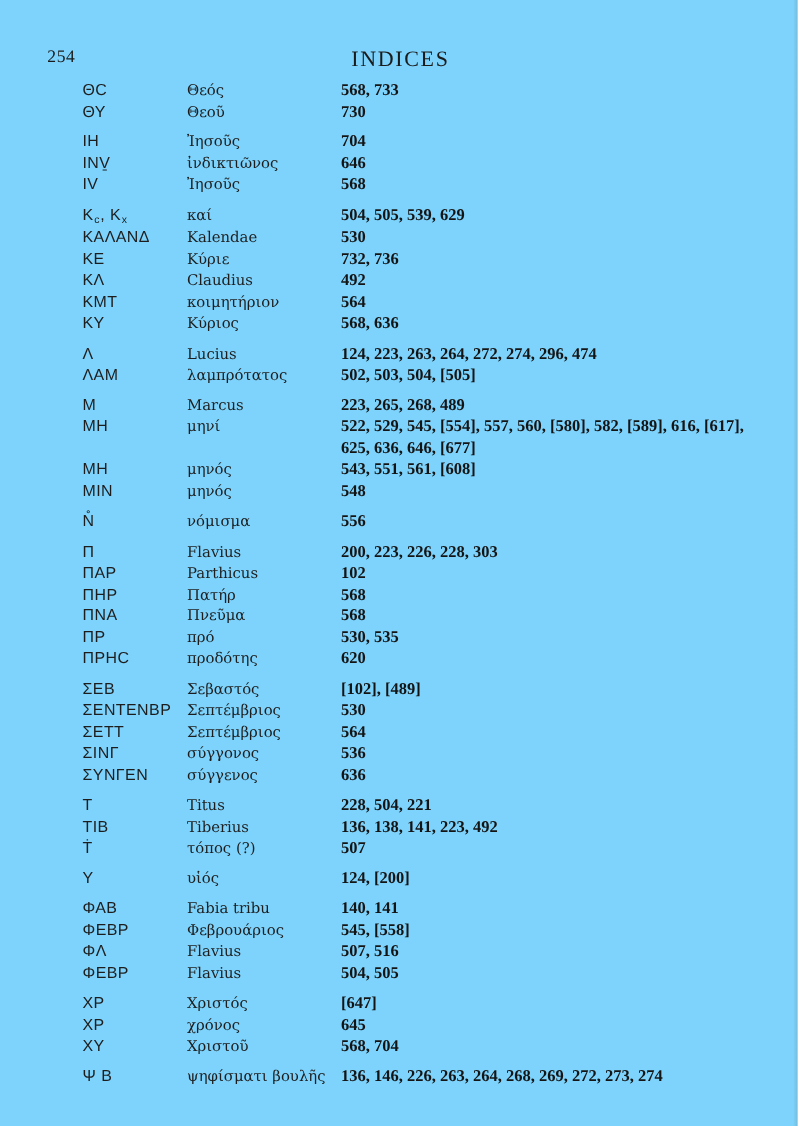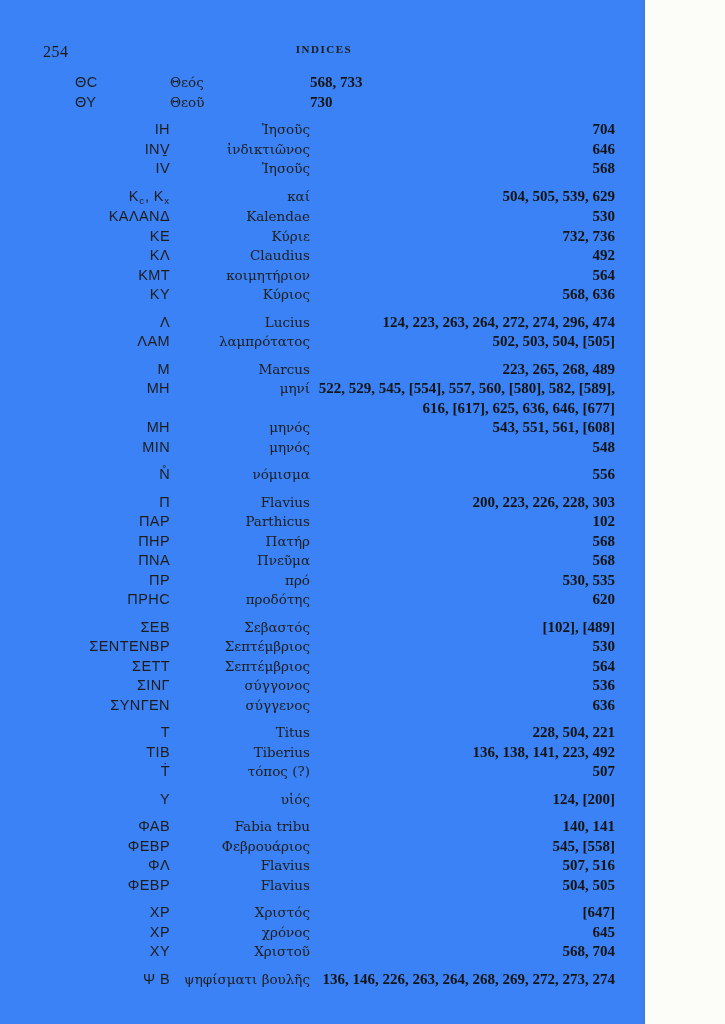--- a/index.html
+++ b/index.html
@@ -5,22 +5,22 @@
   * { box-sizing: border-box; }
   html, body { margin: 0; padding: 0; }
   body {
     width: 725px; height: 1024px;
     background: #fcfcf9;
     font-family: "Liberation Serif", serif;
     color: #1b1b1b;
   }
   .page {
     position: relative;
-    width: 645px; height: 1024px;
-    background: #3b82f6;
+    width: 725px; height: 1024px;
+    background: #7dd3fc;
     overflow: hidden;
   }
   
   .page::after {
     content: "";
     position: absolute; top: 0; right: 0;
     width: 4px; height: 100%;
     background: linear-gradient(to right, rgba(0,0,0,0), rgba(80,80,80,0.18));
     pointer-events: none;
   }
@@ -30,26 +30,26 @@
     height: 20px;
   }
   .pagenum {
     position: absolute; left: 0; top: 0;
     font-size: 16px;
     letter-spacing: 0.5px;
   }
   .title {
     position: absolute; left: 50%; top: 0;
     transform: translateX(-50%);
-    font-size: 11px;
-    font-weight: bold;
+    font-size: 20px;
+    font-weight: normal;
     letter-spacing: 1.5px;
   }
   main { margin: 10px 30px 0 43px; }
-  .section + .section { margin-top: 8px; text-align: right; }
+  .section + .section { margin-top: 8px; }
   .row {
     display: grid;
     grid-template-columns: 95px 140px 1fr;
     align-items: baseline;
     margin-left: 32px;
   }
   .row > span { line-height: 19.5px; display: block; }
   .abbr {
     font-family: "Liberation Sans", "DejaVu Sans", sans-serif;
     font-size: 14.5px;

